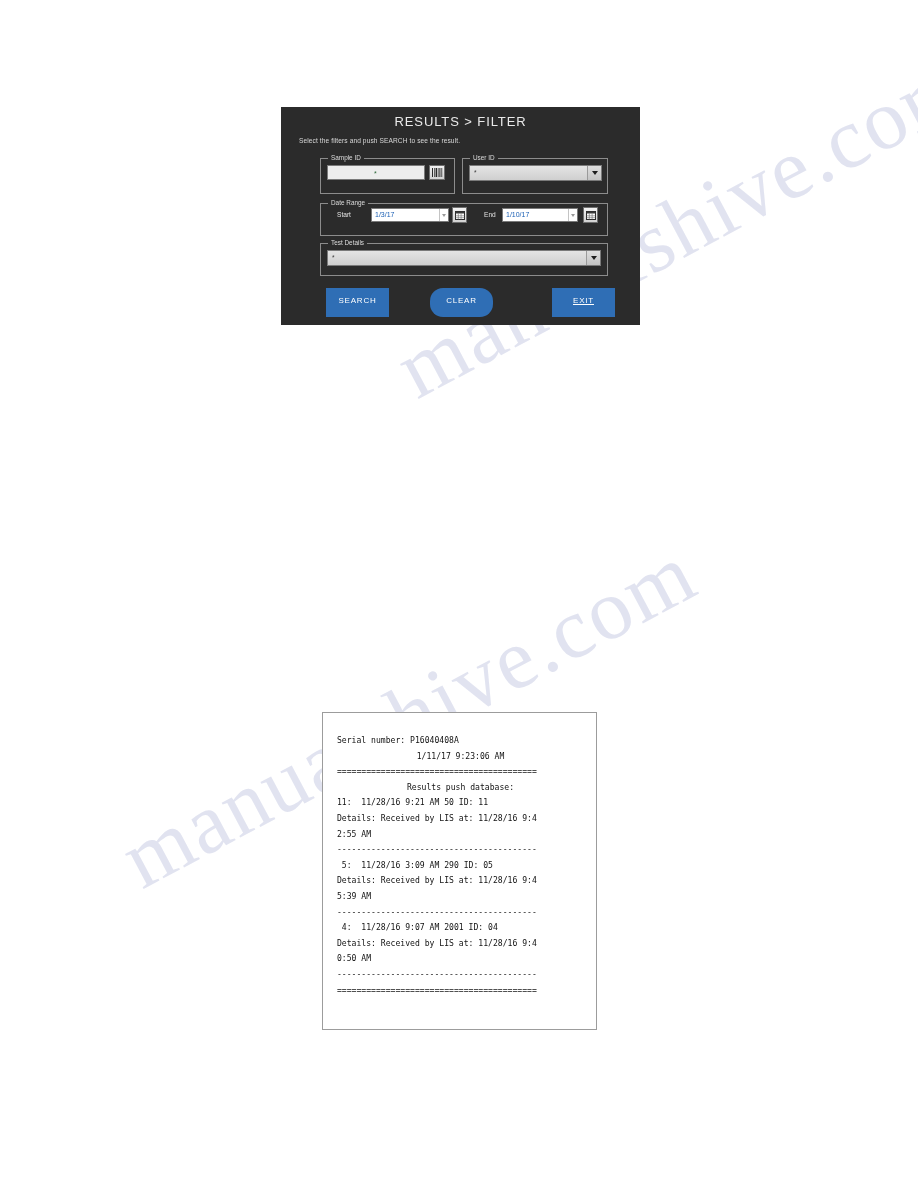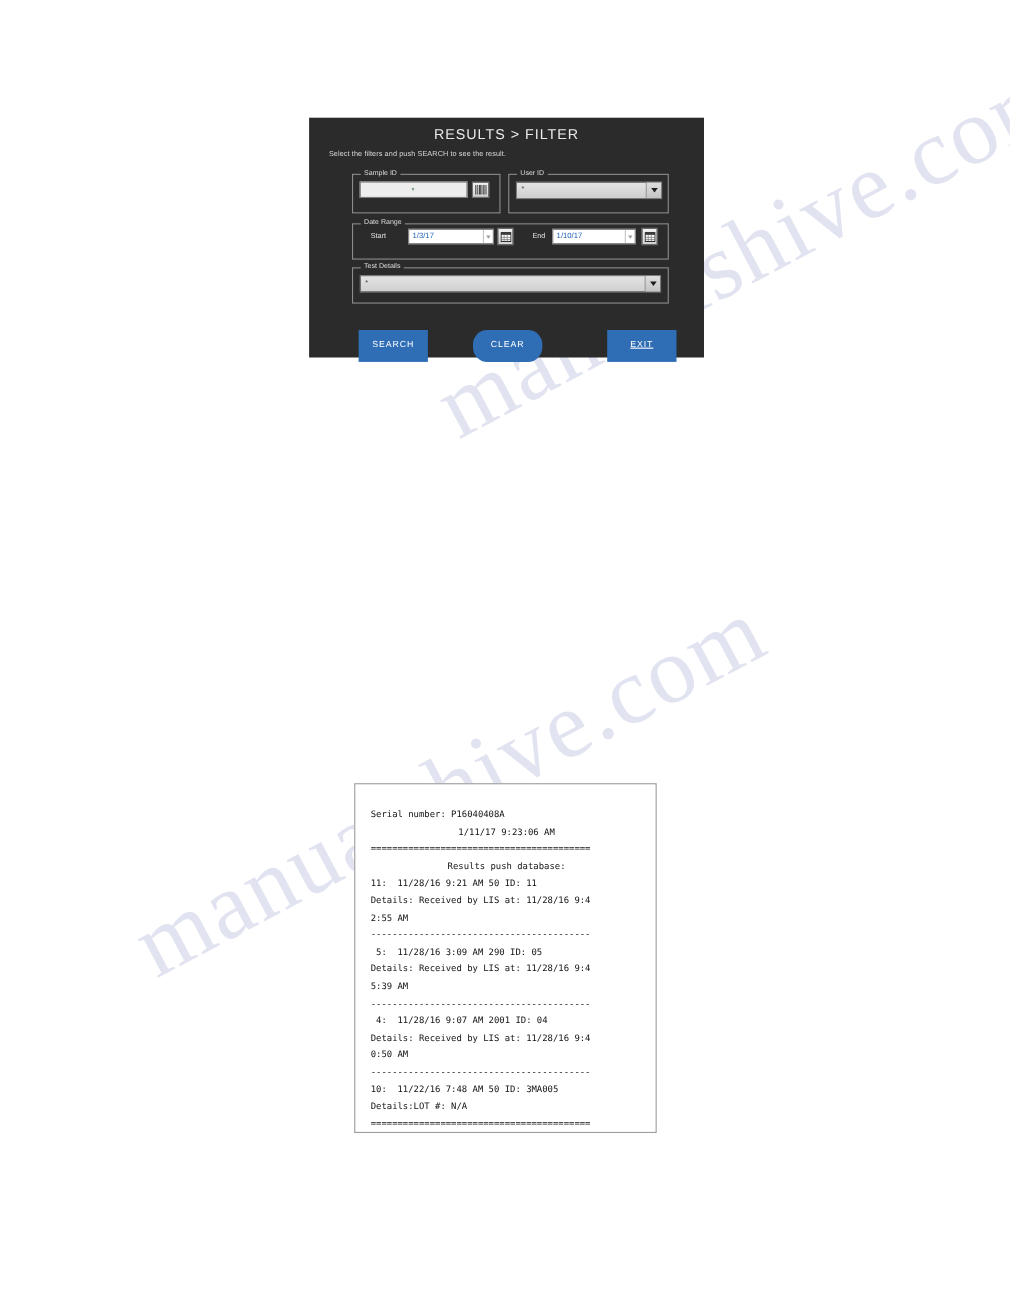--- a/index.html
+++ b/index.html
@@ -223,21 +223,20 @@
     background: #2f6eb5;
     border: none;
     color: #ffffff;
     font-size: 8px;
     letter-spacing: 0.8px;
     font-family: "Liberation Sans", sans-serif;
     cursor: pointer;
     box-sizing: border-box;
     text-align: center;
     line-height: 26px;
-    margin-top: 12px;
   }
   #btn-search { left: 326px; top: 288px; width: 63px; height: 29px; }
   #btn-clear  { left: 430px; top: 288px; width: 63px; height: 29px; border-radius: 13px; }
   #btn-exit   { left: 552px; top: 288px; width: 63px; height: 29px; text-decoration: underline; }
 
   
   .receipt {
     position: absolute;
     left: 322px;
     top: 712px;
@@ -380,19 +379,15 @@
     <div class="r-sep">-----------------------------------------</div>
   </div>
 
   <div>
     <div class="receipt-line"> 4:  11/28/16 9:07 AM 2001 ID: 04</div>
     <div class="receipt-line">Details: Received by LIS at: 11/28/16 9:4</div>
     <div class="receipt-line">0:50 AM</div>
     <div class="r-sep">-----------------------------------------</div>
   </div>
 
-  <div>
-    <div class="receipt-line">10:  11/22/16 7:48 AM 50 ID: 3MA005</div>
-    <div class="receipt-line">Details:LOT #: N/A</div>
-  </div>
 
   <div class="r-sep">=========================================</div>
 </div>
 
 </body></html>

